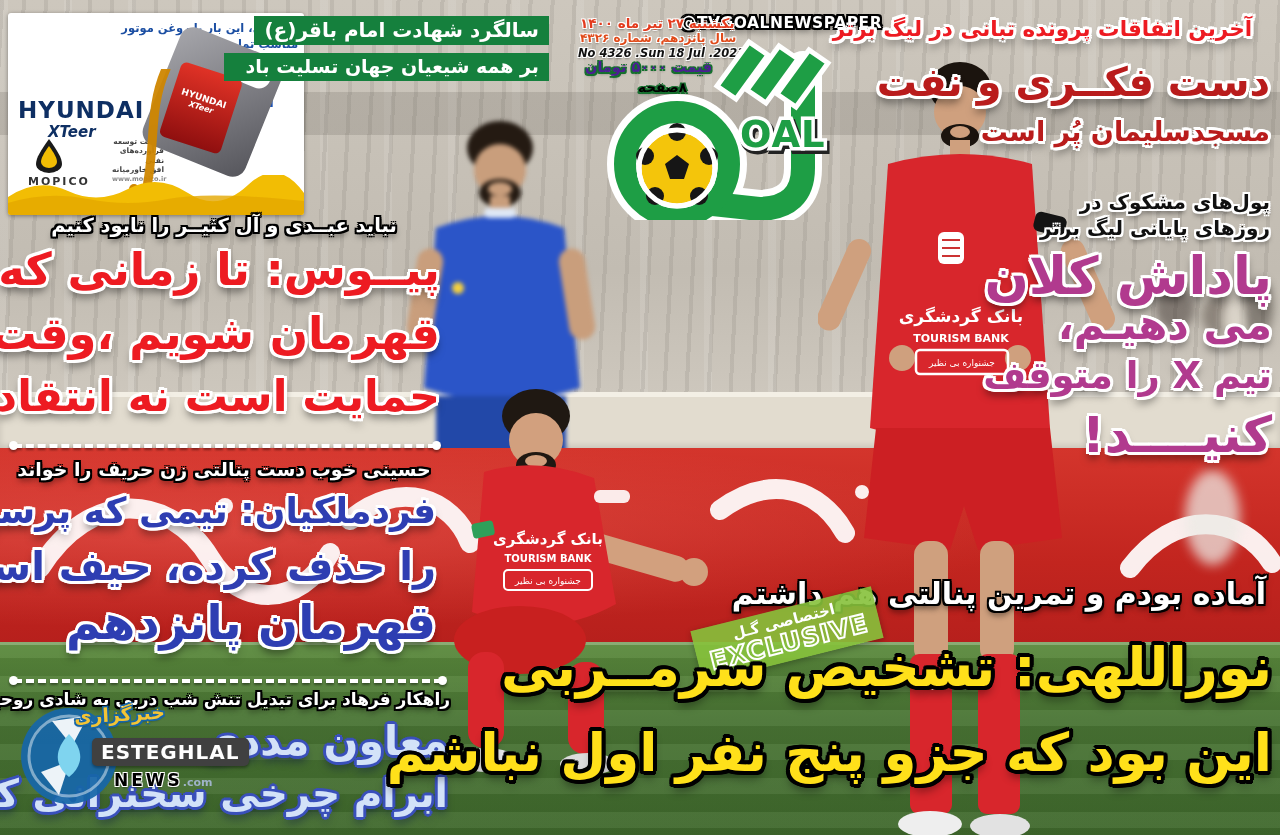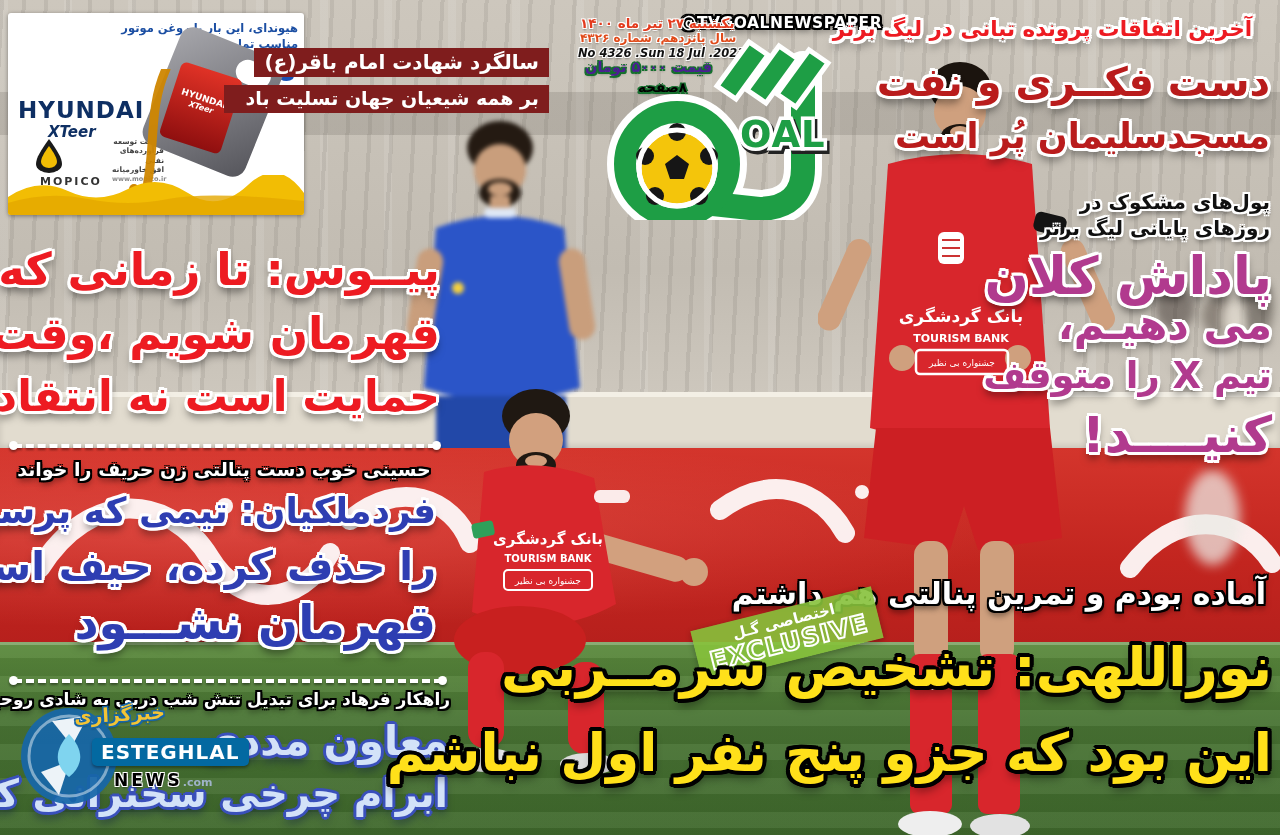--- a/index.html
+++ b/index.html
@@ -53,22 +53,22 @@
 
   .k-white{color:#fff;}
   .k-black{color:#101010;}
   .h-red{color:#ed1b22;}
   .h-yellow{color:#b91c1c;}
   .h-magenta{color:#b13a8e;}
   .h-blue{color:#2e3eb2;}
   .h-pale{color:#d3e2f8;}
   .h-bigyellow{color:#ffe01a;}
 
-  .strip{position:absolute;background:#7f1d1d;color:#fff;font-weight:bold;direction:rtl;
-    white-space:nowrap;padding:3px 10px;line-height:1.15;margin-top:32px;}
+  .strip{position:absolute;background:#15803d;color:#fff;font-weight:bold;direction:rtl;
+    white-space:nowrap;padding:3px 10px;line-height:1.15;}
 
   .dash{position:absolute;height:0;border-top:4px dashed #fff;filter:drop-shadow(0 2px 1px rgba(0,0,0,.4));}
   .dash::before,.dash::after{content:"";position:absolute;width:9px;height:9px;border-radius:50%;
     background:#fff;top:-7px;}
   .dash::before{left:-5px;} .dash::after{right:-5px;}
 
   
   .ad{left:8px;top:13px;width:296px;height:202px;background:#fff;border-radius:3px;
       overflow:hidden;box-shadow:0 1px 4px rgba(0,0,0,.4);}
   .ad .fa{direction:rtl;}
@@ -79,21 +79,21 @@
   .jug-label{position:absolute;left:14px;top:34px;width:64px;height:78px;border-radius:6px;
       background:linear-gradient(#e03226,#8f0f0f);transform:rotate(-4deg);
       color:#fff;text-align:center;font-weight:bold;}
   .pool{position:absolute;left:0;bottom:0;width:296px;height:40px;}
   .stamp{position:absolute;left:694px;top:608px;transform:rotate(-14deg);
       background:rgba(134,193,59,.9);padding:4px 12px 6px;text-align:center;
       box-shadow:0 2px 6px rgba(0,0,0,.3);}
   .stamp .fa{color:#fff;font-weight:bold;font-size:15px;direction:rtl;white-space:nowrap;}
   .stamp .en{color:rgba(134,193,59,.25);-webkit-text-stroke:2px #fff;font-weight:bold;
       font-size:25px;letter-spacing:1px;line-height:1;}
-  .estbox{position:absolute;background:#0369a1;color:#fff;font-weight:bold;border-radius:5px;
+  .estbox{position:absolute;background:#404040;color:#fff;font-weight:bold;border-radius:5px;
       padding:2px 9px;letter-spacing:1px;box-shadow:0 2px 3px rgba(0,0,0,.35);}
 </style>
 </head>
 <body>
 
 <div class="page">
 
   <div class="abs stands"></div>
   <div class="abs wall"></div>
   <div class="abs blob" style="left:1155px;top:285px;width:40px;height:46px;background:rgba(60,50,45,.5);"></div>
@@ -190,21 +190,21 @@
     <svg class="abs" style="left:28px;top:126px;" width="26" height="34" viewBox="0 0 26 34">
       <path d="M13 0 C 21 11 26 19 26 25 a 13 9 0 1 1 -26 0 C 0 19 5 11 13 0 Z" fill="#1a1a1a"></path>
       <path d="M13 7 C 18 14 21 19 21 23 a 8 6 0 1 1 -16 0 C 5 19 8 14 13 7 Z" fill="#f2bd04"></path>
     </svg>
     <div class="abs fa" style="left:56px;top:124px;font-size:7.5px;font-weight:bold;color:#444;line-height:1.25;text-align:right;width:52px;margin-left:48px;">
       <div>شرکت توسعه</div>
       <div>فرآورده‌های نفتی</div>
       <div>افق خاورمیانه</div>
       <div class="ltr" style="font-size:6.5px;color:#888;">www.mopico.ir</div>
     </div>
-    <div class="abs ltr" style="left:20px;top:162px;font-size:11px;font-weight:bold;color:#333;letter-spacing:2px;margin-left:12px;">MOPICO</div>
+    <div class="abs ltr" style="left:20px;top:162px;font-size:11px;font-weight:bold;color:#333;letter-spacing:2px;">MOPICO</div>
 
     <div class="jug">
       <div class="jug-body"></div>
       <div class="jug-hole"></div>
       <div class="jug-label">
         <div class="ltr" style="font-size:9px;margin-top:24px;">HYUNDAI</div>
         <div class="ltr" style="font-size:8px;font-style:italic;">XTeer</div>
       </div>
     </div>
     <svg class="abs" style="left:112px;top:56px;" width="70" height="134" viewBox="0 0 70 134">
@@ -249,39 +249,40 @@
       <circle cx="60" cy="168" r="9"></circle>
       <circle cx="50" cy="128" r="9"></circle>
     </g>
     <circle cx="82" cy="140" r="38" fill="none" stroke="#fff" stroke-width="5"></circle>
     <text x="147" y="122" font-size="37" font-weight="bold" fill="#222" stroke="#222" stroke-width="8" paint-order="stroke" letter-spacing="1">OAL</text>
     <text x="145" y="119" font-size="37" font-weight="bold" fill="#1e9e45" stroke="#fff" stroke-width="7" paint-order="stroke" letter-spacing="1">OAL</text>
   </svg>
 
   <div class="hl h-red sw" style="right:28px;top:17px;font-size:21.5px;">آخرین اتفاقات پرونده تبانی در لیگ برتر</div>
   <div class="hl h-yellow sw" style="right:10px;top:60px;font-size:40px;">دست فکــری و نفت</div>
-  <div class="hl h-yellow sw" style="right:10px;top:117px;font-size:35px;">مسجدسلیمان پُر است</div>
+  <div class="hl h-yellow sw" style="right:10px;top:117px;font-size:27px;">مسجدسلیمان پُر است</div>
 
   <div class="hl k-black sw2" style="right:10px;top:191px;font-size:20px;">پول‌های مشکوک در</div>
   <div class="hl k-black sw2" style="right:10px;top:217px;font-size:20px;">روزهای پایانی لیگ برتر</div>
   <div class="hl h-magenta sw" style="right:8px;top:248px;font-size:52px;">پاداش کلان</div>
   <div class="hl h-magenta sw" style="right:8px;top:302px;font-size:42px;">می دهیـم،</div>
   <div class="hl h-magenta sw" style="right:8px;top:356px;font-size:37px;">تیم X را متوقف</div>
   <div class="hl h-magenta sw" style="right:8px;top:408px;font-size:50px;">کنیــــد!</div>
 
+  <div class="hl k-white sb ctr" style="left:12px;top:215px;width:424px;font-size:19.5px;">نباید عبــدی و آل کثیــر را نابود کنیم</div>
   <div class="hl h-red sw" style="right:840px;top:245px;font-size:45px;">پیــوس: تا زمانی که</div>
   <div class="hl h-red sw" style="right:840px;top:309px;font-size:45px;">قهرمان شویم ،وقت</div>
   <div class="hl h-red sw" style="right:840px;top:373px;font-size:43px;">حمایت است نه انتقاد</div>
 
   <div class="dash" style="left:14px;top:444px;width:422px;"></div>
 
   <div class="hl k-white sb ctr" style="left:16px;top:459px;width:416px;font-size:19px;">حسینی خوب دست پنالتی زن حریف را خواند</div>
   <div class="hl h-blue sw" style="right:844px;top:491px;font-size:36px;">فردملکیان: تیمی که پرسپولیس</div>
   <div class="hl h-blue sw" style="right:844px;top:544px;font-size:40px;">را حذف کرده، حیف است</div>
-  <div class="hl h-blue sw" style="right:844px;top:597px;font-size:47px;">قهرمان نشـــود</div>
+  <div class="hl h-blue sw" style="right:844px;top:597px;font-size:47px;">قهرمان پانزدهم</div>
 
   <div class="dash" style="left:14px;top:679px;width:428px;"></div>
 
   <div class="hl k-white sb ctr" style="left:12px;top:690px;width:438px;font-size:17px;">راهکار فرهاد برای تبدیل تنش شب دربی به شادی روحیه بخش</div>
   <div class="hl h-pale sp" style="right:832px;top:719px;font-size:41px;">معاون مددی</div>
   <div class="hl h-pale sp" style="right:832px;top:773px;font-size:39px;">ابرام چرخی سخنرانی کرد!</div>
 
   <div class="abs" style="left:12px;top:668px;width:215px;height:165px;">
     <svg class="abs" style="left:0;top:8px;" width="115" height="152" viewBox="0 0 115 152">
       <circle cx="57" cy="80" r="48" fill="#1766a8" opacity=".93"></circle>

